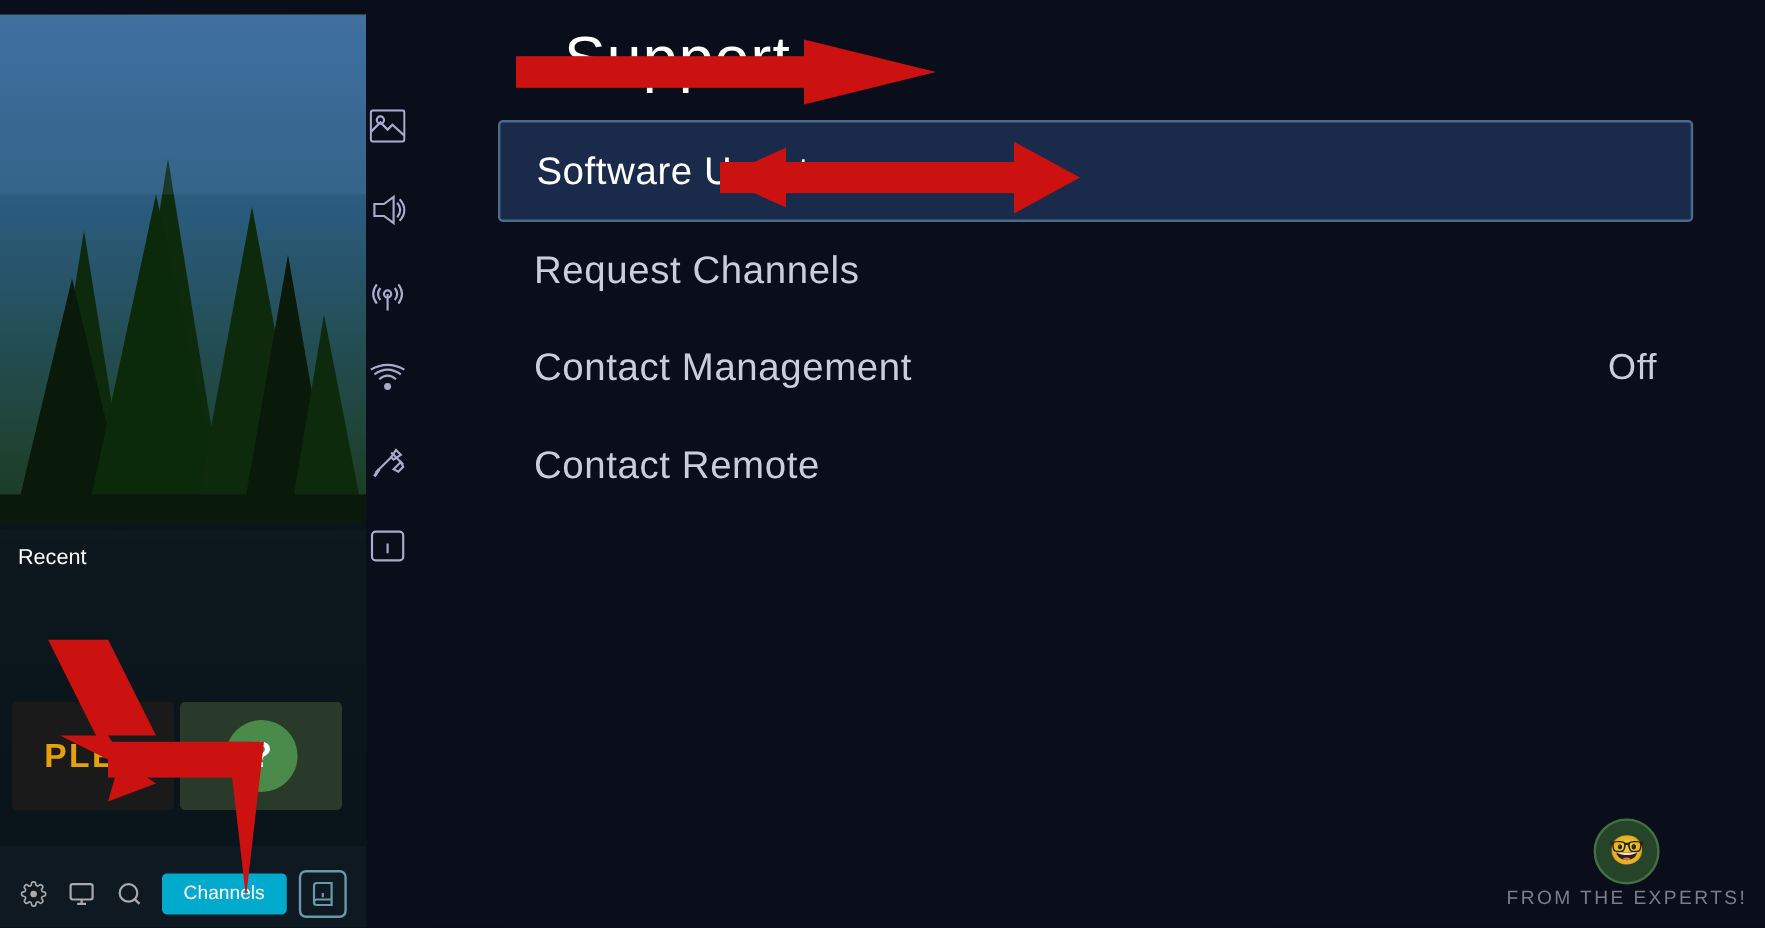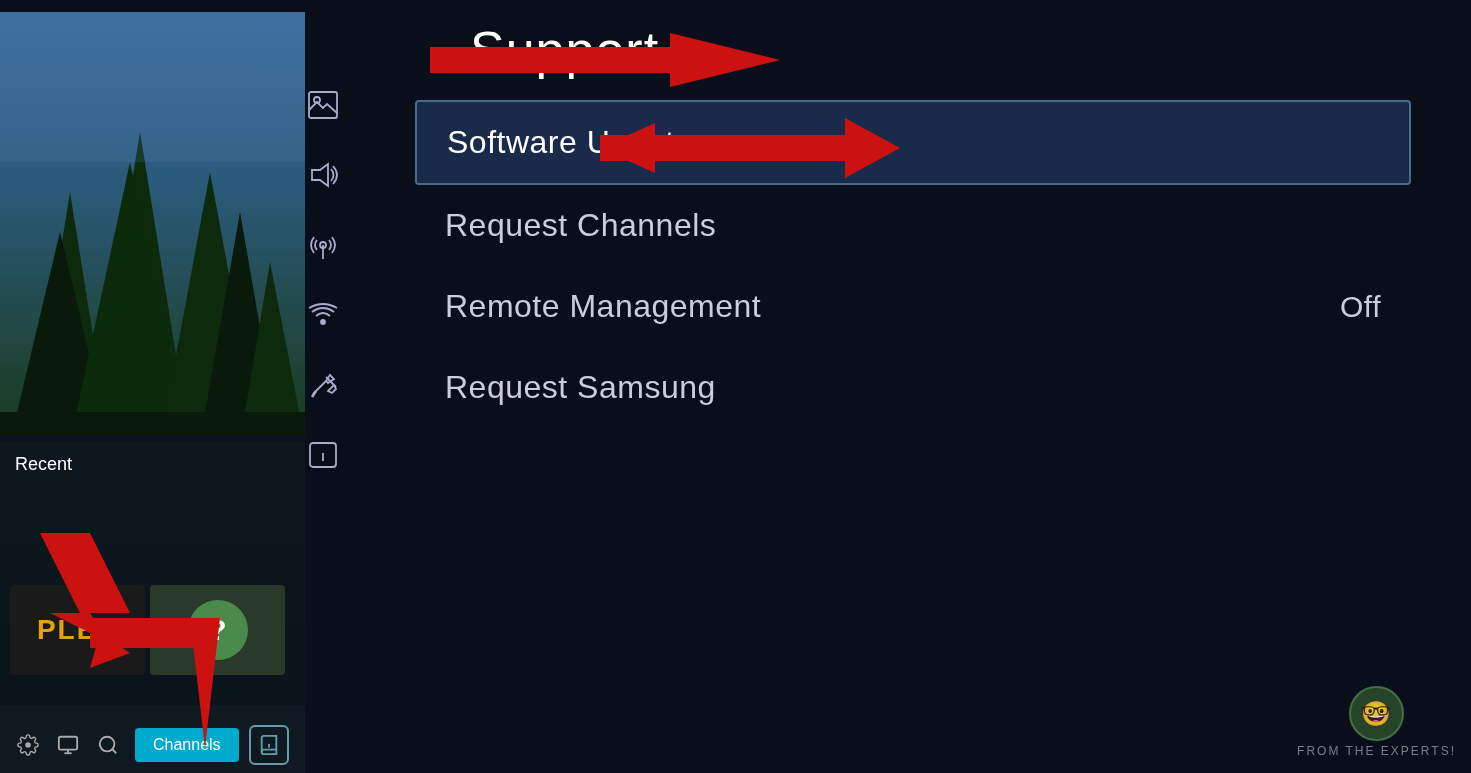--- a/index.html
+++ b/index.html
@@ -249,21 +249,21 @@
       background: #2a4a2a;
       border: 2px solid #4a7a4a;
       display: flex;
       align-items: center;
       justify-content: center;
       font-size: 24px;
     }
 
     .watermark-text {
       color: #888899;
-      font-size: 12px;
+      font-size: 16px;
       letter-spacing: 2px;
       margin-top: 3px;
     }
 
     
     svg {
       display: inline-block;
       vertical-align: middle;
     }
   </style>
@@ -421,28 +421,28 @@
 
 
     <div class="menu-item">
       <div class="menu-item-row">
         <span>Request Channels</span>
       </div>
     </div>
 
     <div class="menu-item">
       <div class="menu-item-row">
-        <span>Remote Management</span>
+        <span>Contact Management</span>
         <span class="menu-item-value">Off</span>
       </div>
     </div>
 
     <div class="menu-item">
       <div class="menu-item-row">
-        <span>Request Samsung</span>
+        <span>Contact Remote</span>
       </div>
     </div>
 
   </div>
 </div>
 
 <svg class="arrow-svg" style="top:20px; left:430px;" width="350" height="80" viewBox="0 0 350 80">
   <defs>
     <marker id="arrowhead1" markerWidth="12" markerHeight="8" refX="0" refY="4" orient="auto">
       <polygon points="0 0, 12 4, 0 8" fill="#cc1111"></polygon>

